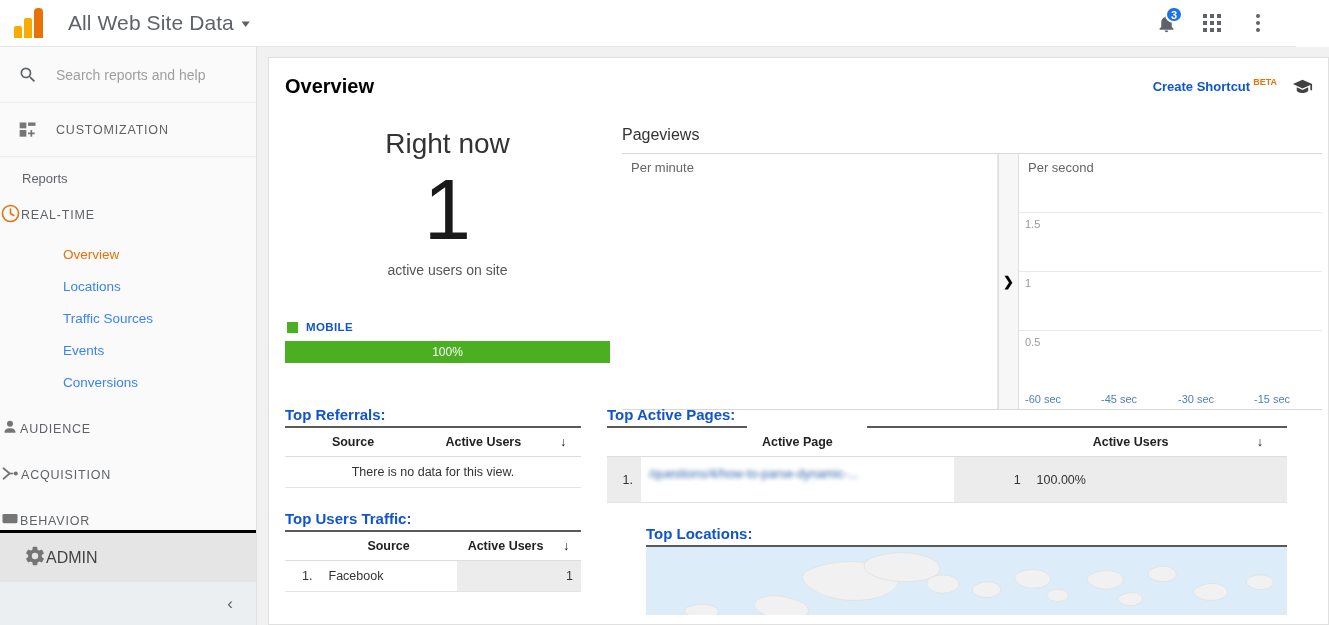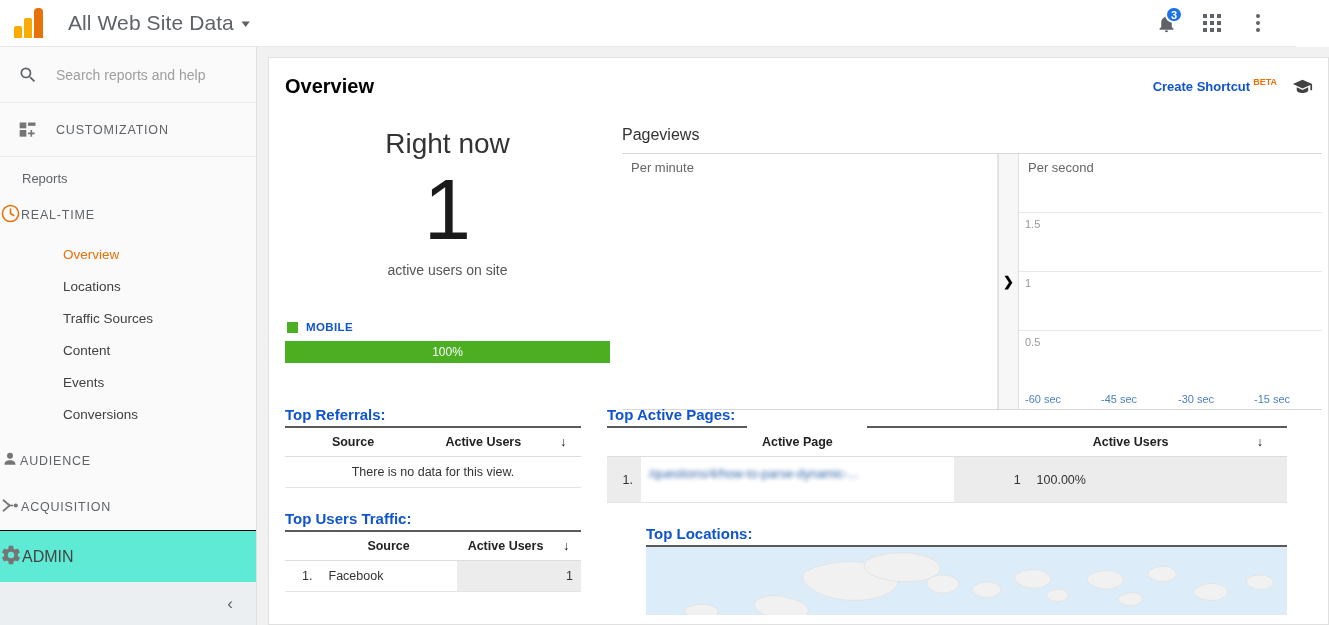--- a/index.html
+++ b/index.html
@@ -82,28 +82,29 @@
   .nav-section .nav-lbl {
     font-size: 12.5px; color: #5f6368; letter-spacing: .8px; font-weight: 400;
   }
   #reports-label {
     font-size: 13px; color: #5f6368; padding: 14px 0 6px 22px;
   }
   .nav-group { height: 46px; display: flex; align-items: center; cursor: pointer; text-align: center; }
   .nav-group .nav-lbl { font-size: 12.5px; letter-spacing: .8px; color: #5f6368; }
   .sub-item {
     height: 32px; display: flex; align-items: center; padding-left: 63px;
-    font-size: 13.5px; color: #404040; cursor: pointer;
+    font-size: 13.5px; color: #3b82f6; cursor: pointer;
   }
   .sub-item.selected { color: #e8710a; }
 
   #admin-row {
     position: absolute; bottom: 43px; left: 0; width: 256px; height: 52px;
-    background: #5eead4; display: flex; align-items: center; cursor: pointer;
-    border-top: 1px solid #000000;
+    background: #e5e5e5; display: flex; align-items: center; cursor: pointer;
+    border-top: 3px solid #000000;
+    padding-left: 24px;
   }
   #sidebar-footer {
     position: absolute; bottom: 0; left: 0; width: 256px; height: 43px;
     background: #eceff1; display: flex; align-items: center;
     justify-content: flex-end; padding-right: 23px; cursor: pointer;
   }
   #collapse-chev { font-size: 17px; color: #5f6368; }
 
   
   #main {
@@ -306,23 +307,20 @@
   </div>
 
   <div class="sub-item selected">
     <span>Overview</span>
   </div>
   <div class="sub-item">
     <span>Locations</span>
   </div>
   <div class="sub-item">
     <span>Traffic Sources</span>
-  </div>
-  <div class="sub-item">
-    <span>Content</span>
   </div>
   <div class="sub-item">
     <span>Events</span>
   </div>
   <div class="sub-item">
     <span>Conversions</span>
   </div>
 
   <div class="nav-group" style="margin-top:8px;">
     <span class="nav-ico">

